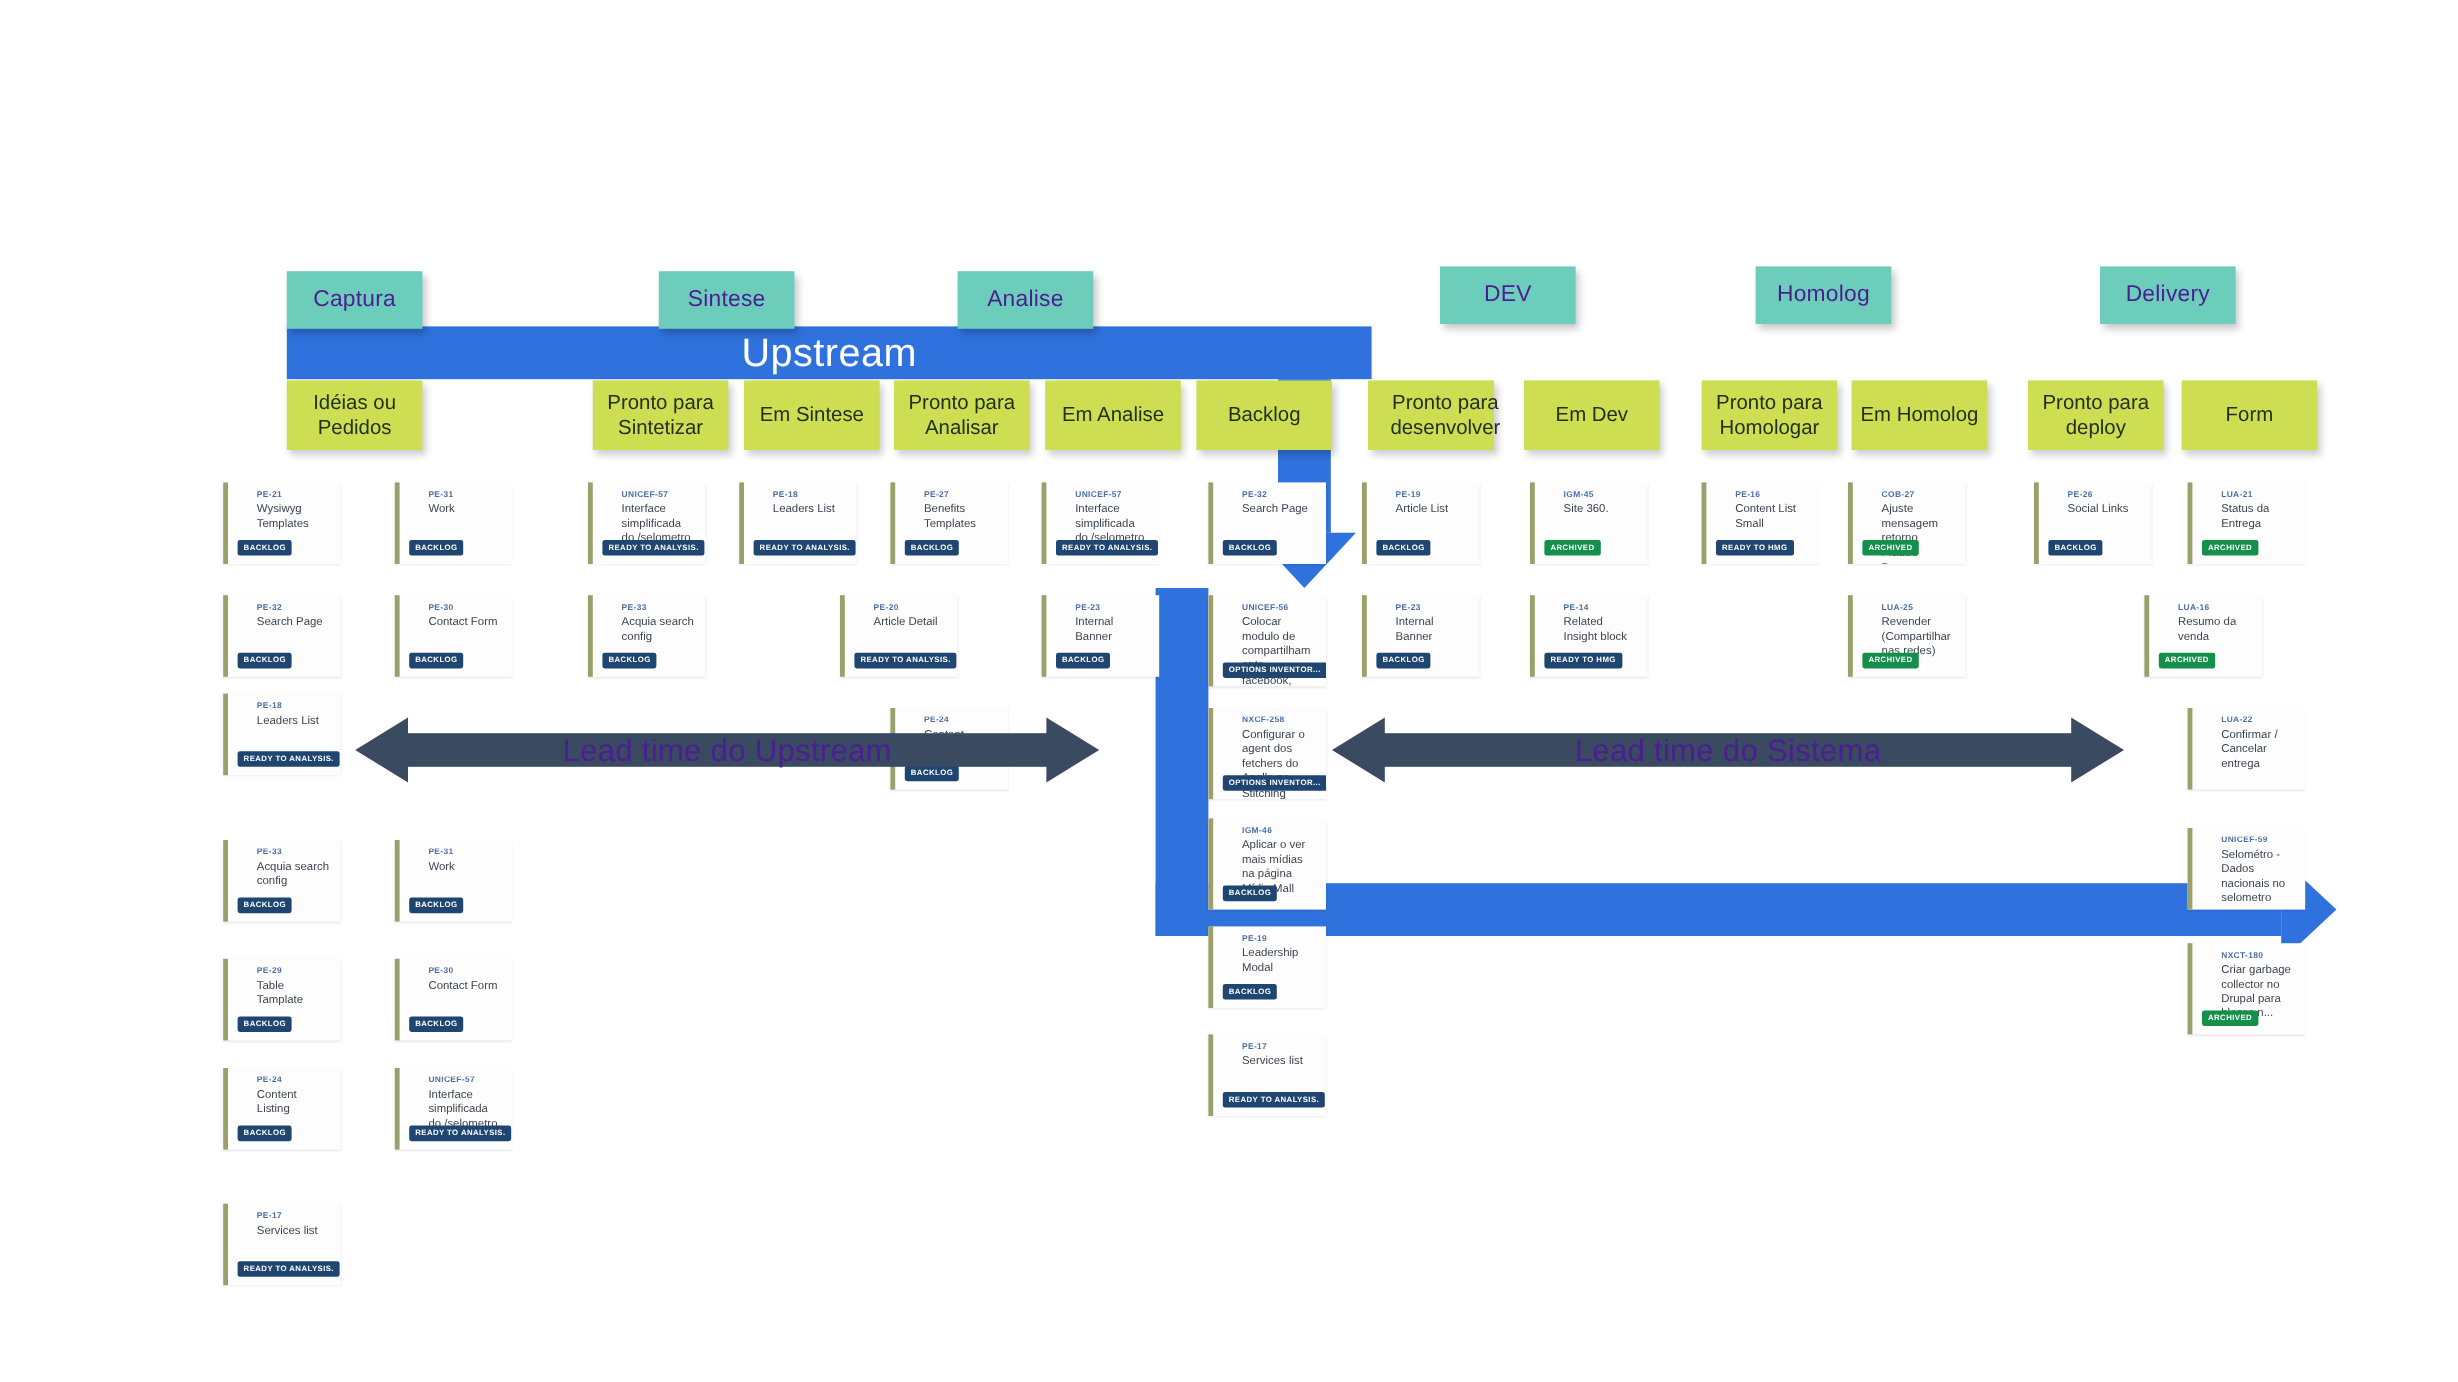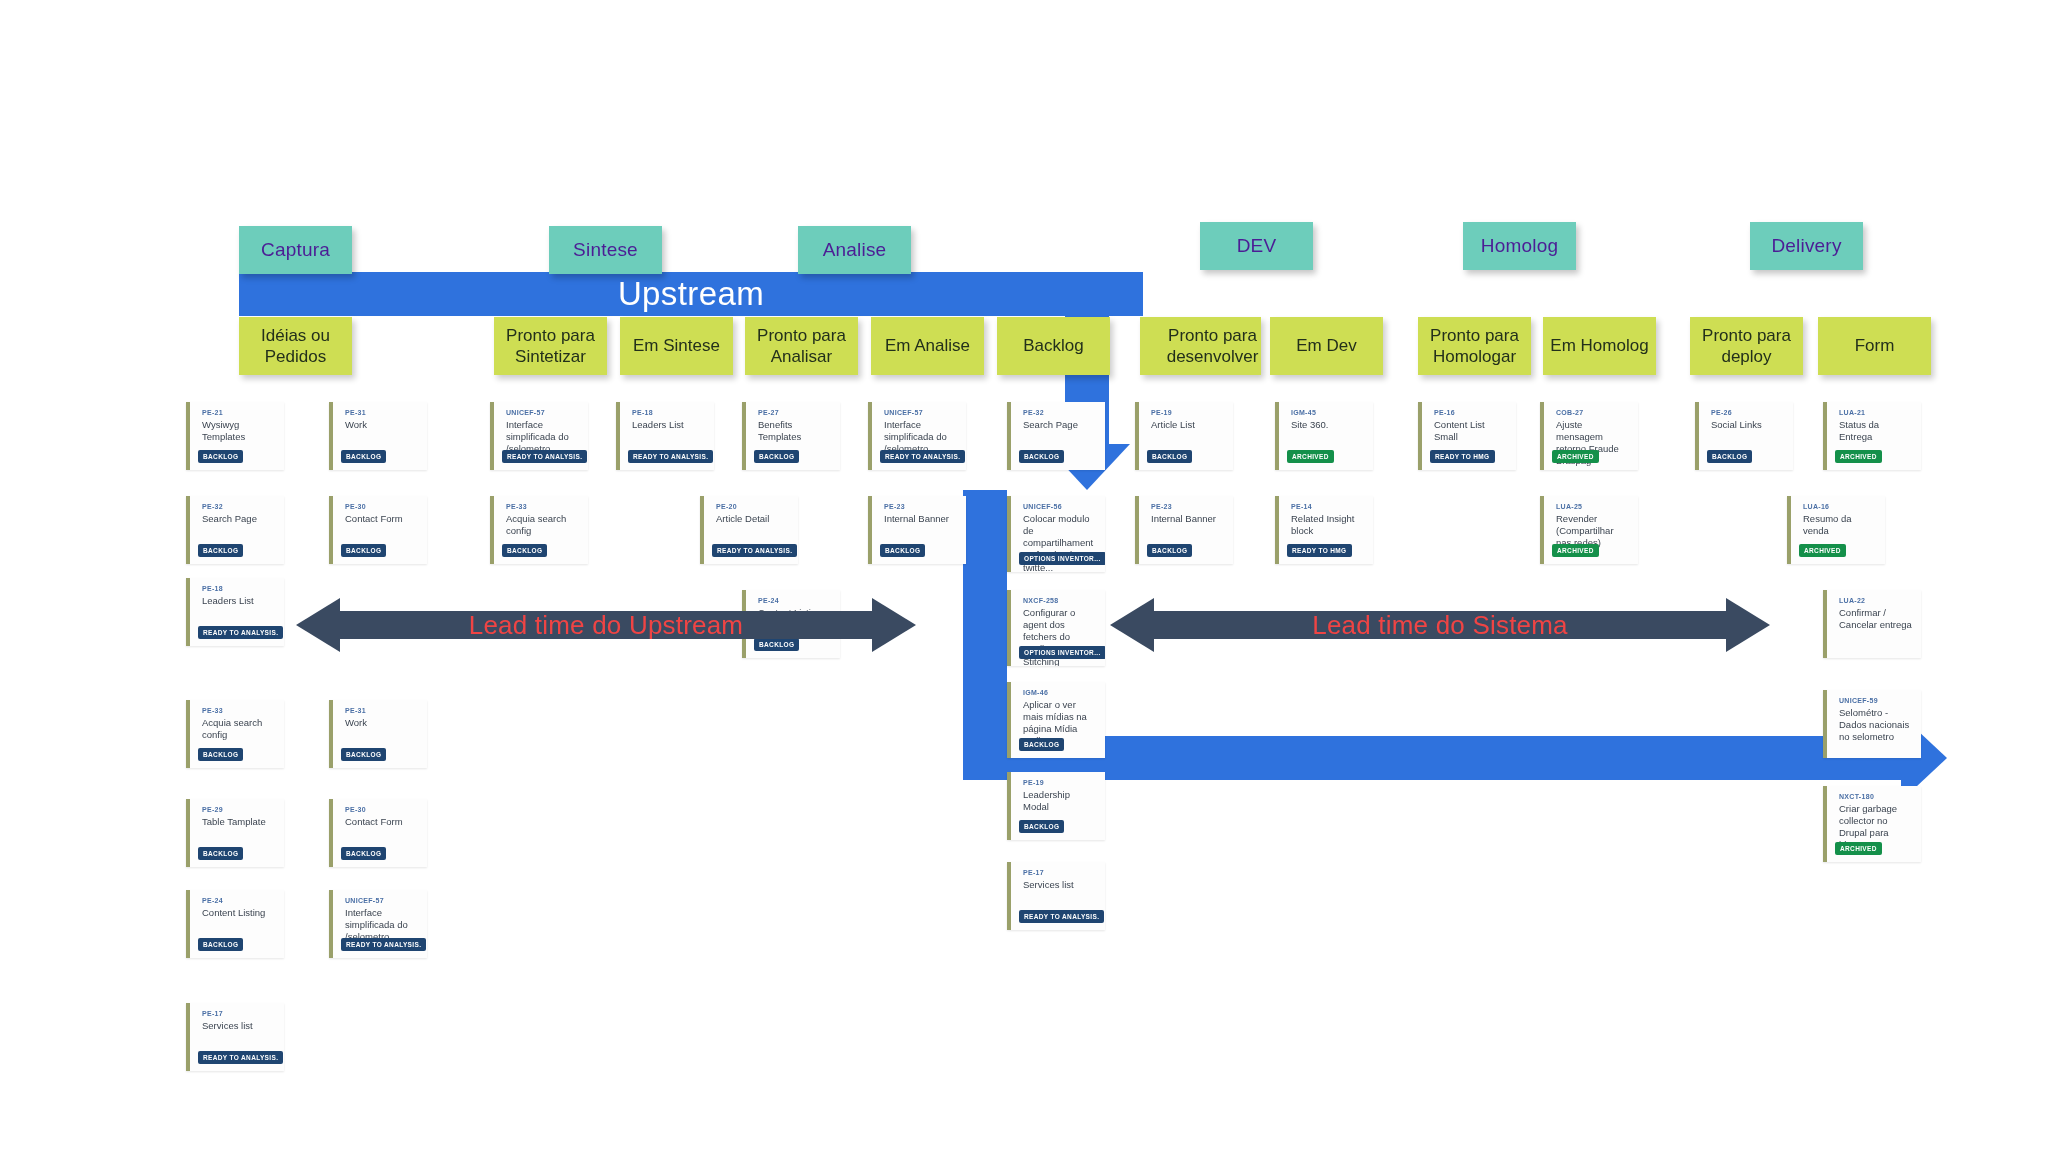--- a/index.html
+++ b/index.html
@@ -22,21 +22,21 @@
     display:flex;align-items:center;justify-content:center;text-align:center;
     font-size:17px;line-height:1.25;padding:2px 4px;box-sizing:border-box;
     box-shadow:3px 4px 6px rgba(0,0,0,.20);
   }
 
   
   .card{
     position:absolute;background:#fdfdfd;box-sizing:border-box;
     border-left:4px solid #9aa06a;
     box-shadow:0 1px 2px rgba(0,0,0,.10);
-    padding:7px 8px 6px 12px;overflow:hidden;
+    padding:7px 8px 6px 24px;overflow:hidden;
   }
   .card .cid{
     font-size:7px;font-weight:700;color:#4a6fa5;letter-spacing:.3px;
     margin-bottom:3px;white-space:nowrap;overflow:hidden;
   }
   .card .ctitle{
     font-size:9.5px;line-height:1.28;color:#3b4450;word-wrap:break-word;
   }
   .card .badge{
     position:absolute;left:8px;bottom:7px;
@@ -62,21 +62,21 @@
   }
   .lead .tipL,.lead .tipR{
     position:absolute;top:0;width:0;height:0;
     border-top:27px solid transparent;border-bottom:27px solid transparent;
   }
   .lead .tipL{left:0;border-right:44px solid #3a4a61;}
   .lead .tipR{right:0;border-left:44px solid #3a4a61;}
   .lead .txt{
     position:absolute;left:0;right:0;top:0;height:54px;
     display:flex;align-items:center;justify-content:center;
-    color:#ef4444;font-size:26px;letter-spacing:.2px;
+    color:#4c1d95;font-size:26px;letter-spacing:.2px;
   }
 </style>
 </head>
 <body>
 
 <div id="board">
 
   <div class="pipe" style="left:239px;top:272px;width:904px;height:44px;"></div>
   <div class="pipe" style="left:1065px;top:316px;width:44px;height:128px;"></div>
   <div class="arrowhead" style="left:1044px;top:444px;border-left:43px solid transparent;border-right:43px solid transparent;border-top:46px solid #2f72dd;"></div>
@@ -119,21 +119,21 @@
       </div>
       <div class="collabel" style="left: 745px; top: 317px; width: 113px; height: 58px;">
         <span>Pronto para Analisar</span>
       </div>
       <div class="collabel" style="left: 871px; top: 317px; width: 113px; height: 58px;">
         <span>Em Analise</span>
       </div>
       <div class="collabel" style="left: 997px; top: 317px; width: 113px; height: 58px;">
         <span>Backlog</span>
       </div>
-      <div class="collabel" style="left: 1140px; top: 317px; width: 121px; height: 58px; padding-left: 28px;">
+      <div class="collabel" style="left: 1140px; top: 317px; width: 105px; height: 58px; padding-left: 28px;">
         <span>Pronto para desenvolver</span>
       </div>
       <div class="collabel" style="left: 1270px; top: 317px; width: 113px; height: 58px;">
         <span>Em Dev</span>
       </div>
       <div class="collabel" style="left: 1418px; top: 317px; width: 113px; height: 58px;">
         <span>Pronto para Homologar</span>
       </div>
       <div class="collabel" style="left: 1543px; top: 317px; width: 113px; height: 58px;">
         <span>Em Homolog</span>

